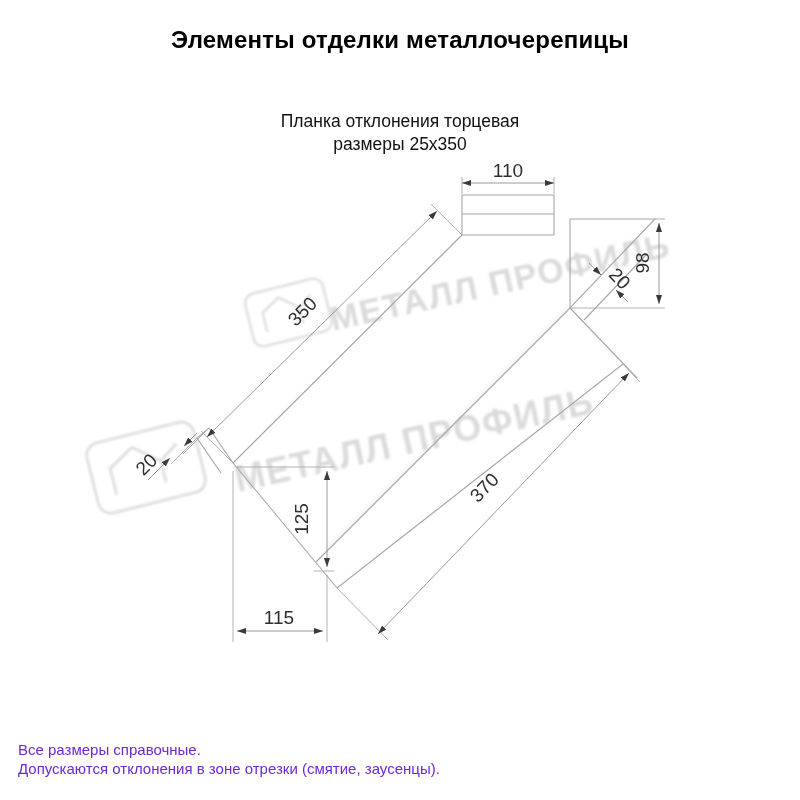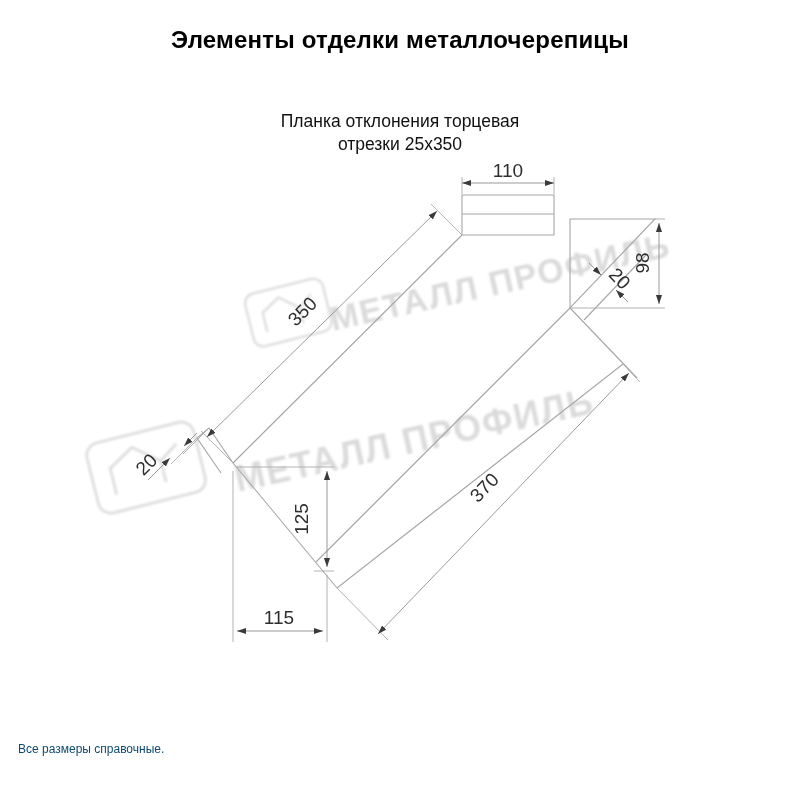--- a/index.html
+++ b/index.html
@@ -16,34 +16,34 @@
     font-size:17.5px;line-height:23px;color:#111;
   }
   .drawing-svg{position:absolute;left:0;top:0;width:800px;height:800px;}
   .geo{stroke:#a6a6a6;stroke-width:1.1;fill:none;}
   .ext{stroke:#a9a9a9;stroke-width:0.9;fill:none;}
   .dim{stroke:#8e8e8e;stroke-width:0.9;fill:none;}
   .dimtext{fill:#2e2e2e;font-size:19px;font-family:"Liberation Sans",sans-serif;}
   .wm-text{fill:#d2d2d2;font-weight:700;letter-spacing:1.5px;opacity:.8;}
   .wm-logo{stroke:#d7d7d7;fill:none;opacity:.8;}
   .footer{
-    position:absolute;left:18px;top:740px;color:#0c4a6e;
-    font-size:12px;line-height:19px;
+    position:absolute;left:18px;top:740px;color:#6d28d9;
+    font-size:15px;line-height:19px;
   }
 </style>
 </head>
 <body>
 
 <div class="page">
 
   <div class="title">Элементы отделки металлочерепицы</div>
 
   <div class="subtitle">
     <div>Планка отклонения торцевая</div>
-    <div>отрезки 25х350</div>
+    <div>размеры 25х350</div>
   </div>
 
   <svg class="drawing-svg" viewBox="0 0 800 800">
     <defs>
       <marker id="mA" orient="auto" markerWidth="11" markerHeight="8" refX="10" refY="4">
         <path d="M0,0.6 L10,4 L0,7.4 Z" fill="#3a3a3a"></path>
       </marker>
       <marker id="mB" orient="auto-start-reverse" markerWidth="11" markerHeight="8" refX="10" refY="4">
         <path d="M0,0.6 L10,4 L0,7.4 Z" fill="#3a3a3a"></path>
       </marker>
@@ -136,15 +136,16 @@
 
     <g>
       <path class="dim" d="M589,263 L601,275" marker-end="url(#mA)"></path>
       <path class="dim" d="M628,302 L616,290" marker-end="url(#mA)"></path>
       <text class="dimtext" x="615" y="283" text-anchor="middle" transform="rotate(46 615 283)">20</text>
     </g>
   </svg>
 
   <div class="footer">
     <div>Все размеры справочные.</div>
+    <div>Допускаются отклонения в зоне отрезки (смятие, заусенцы).</div>
   </div>
 
 </div>
 
 </body></html>

